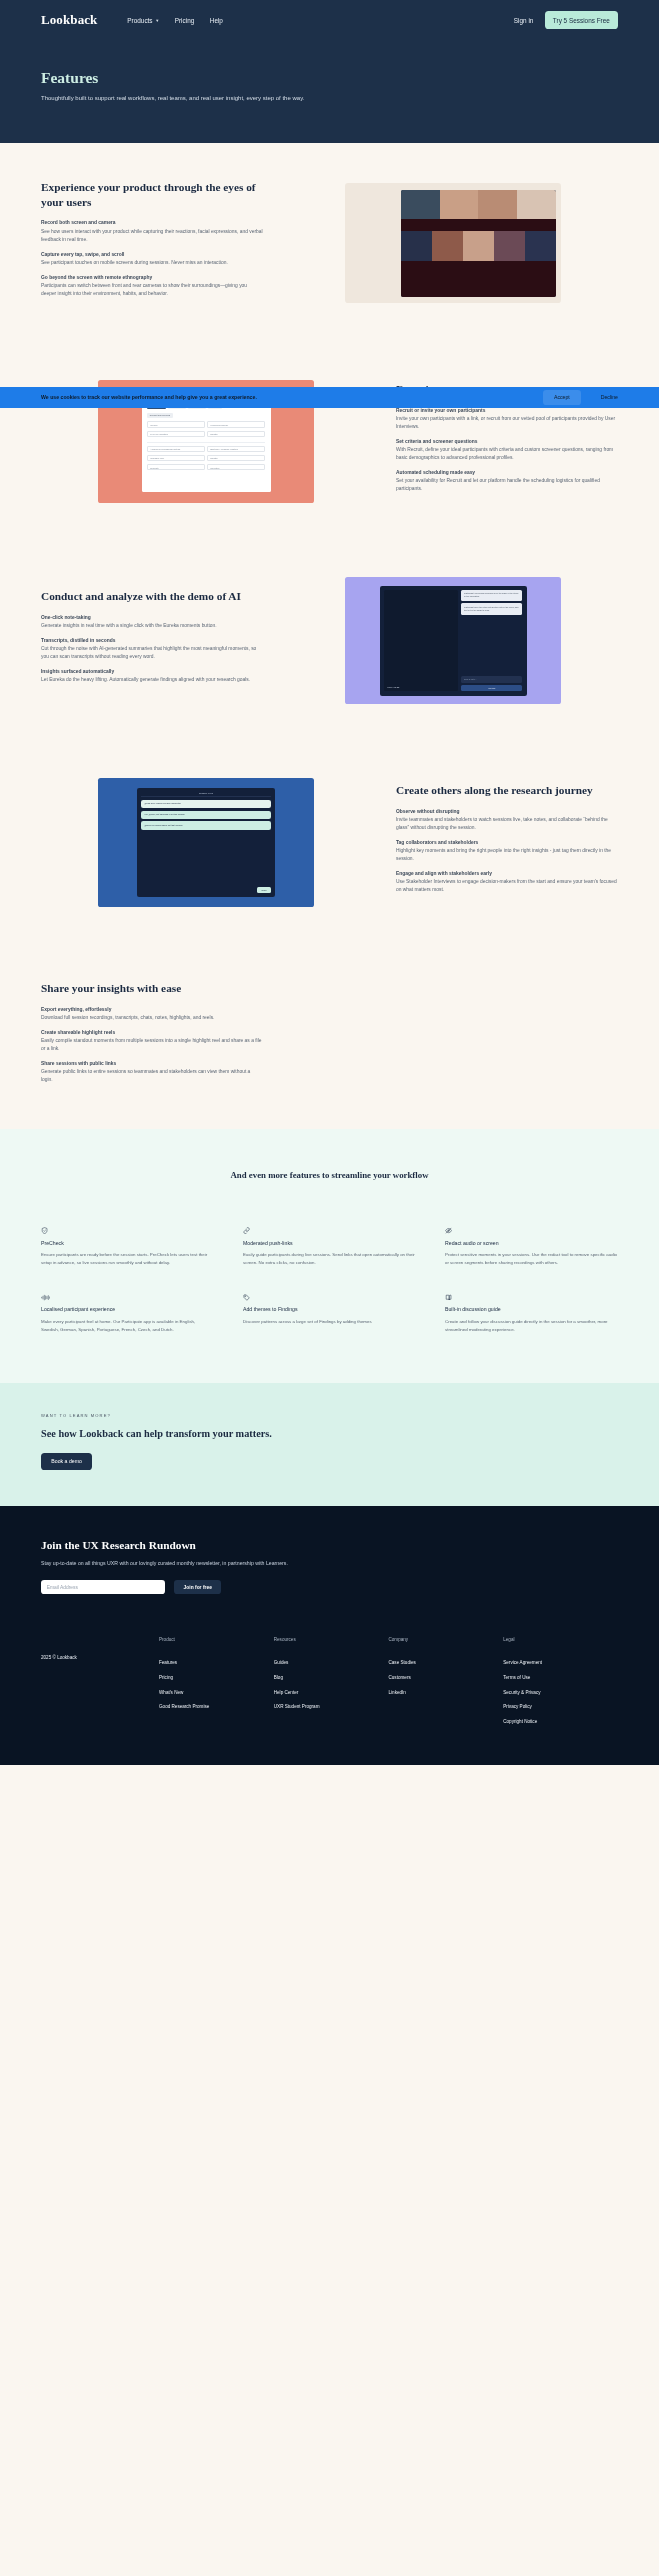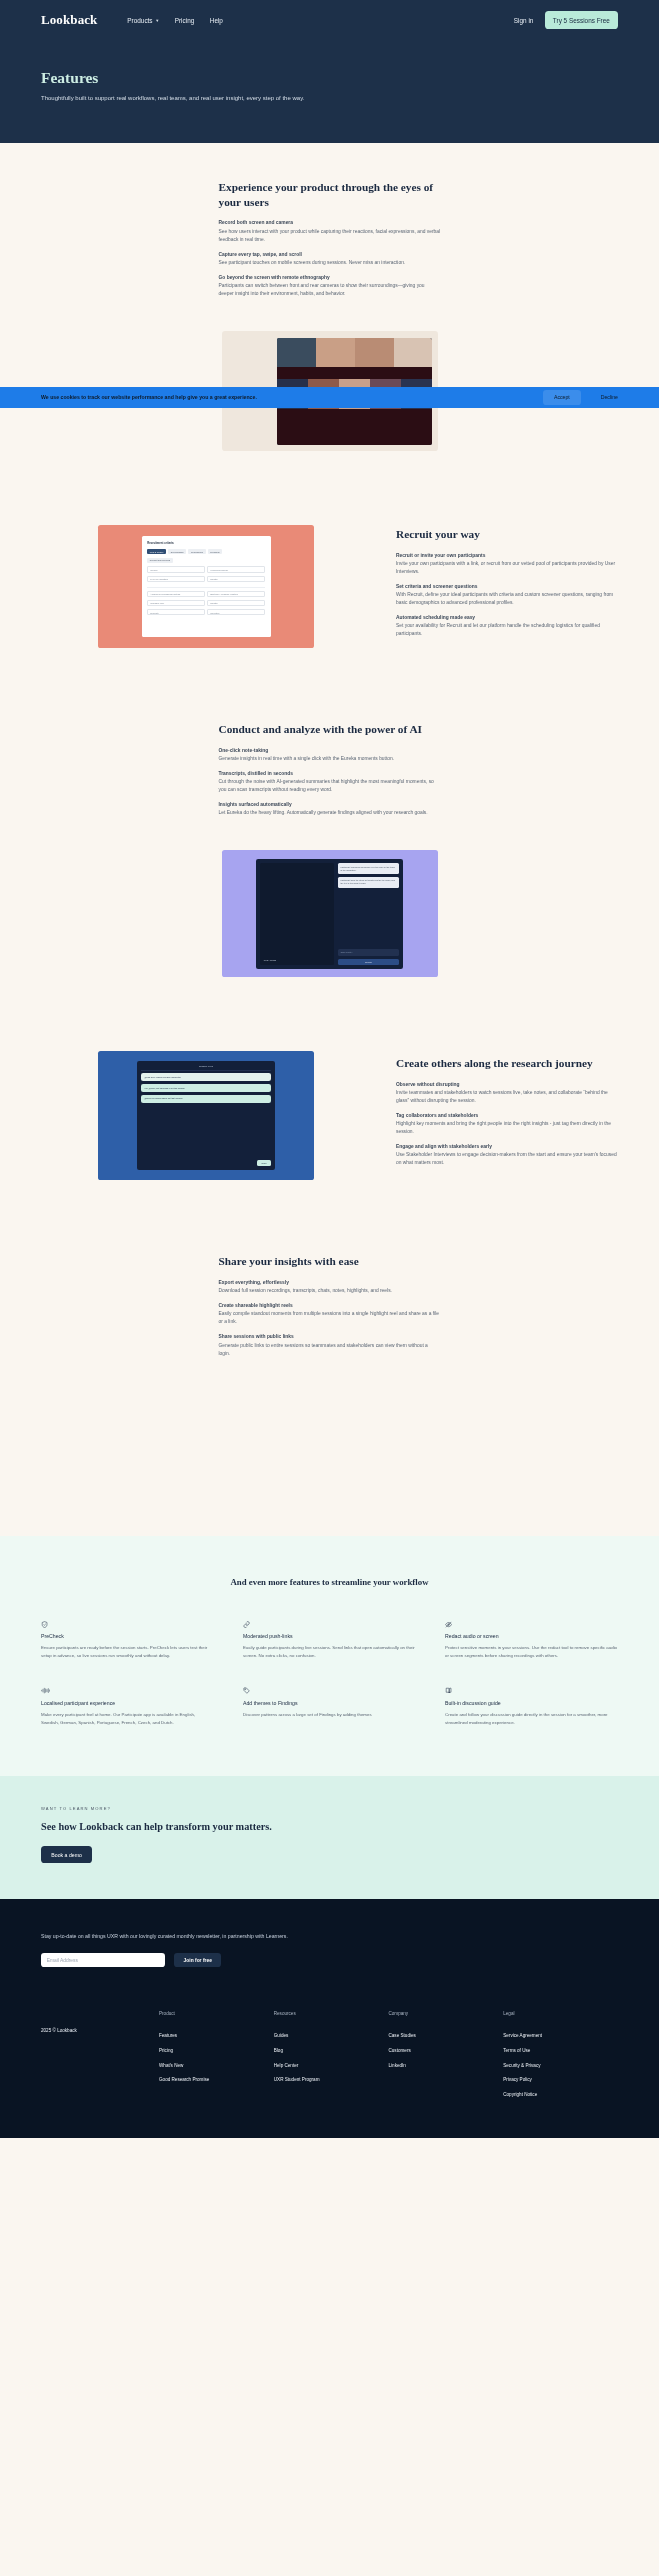--- a/index.html
+++ b/index.html
@@ -57,21 +57,20 @@
     font-size: 5.2px; color: #0d1b2a; background: rgba(255,255,255,.13);
     border: 0; padding: 4.6px 11.3px; border-radius: 3.1px; cursor: pointer; font-family: inherit;
   }
   .cookie-decline { font-size: 5.2px; color: #0d1b2a; cursor: pointer; }
 
   
   .section { position: relative; }
   .fblock {
     display: flex; align-items: center; gap: 25px;
     padding: 37px 0;
-    flex-direction: column;
   }
   .fblock.reverse { flex-direction: row-reverse; }
   .fcopy { width: 222px; flex: none; }
   .fcopy h2 {
     font-family: "Liberation Serif", serif;
     font-size: 11.3px; font-weight: 700; line-height: 1.28; color: #1b2a41;
     margin-bottom: 11.3px;
   }
   .fitem { margin-bottom: 8.2px; }
   .fitem h3 { font-size: 4.9px; font-weight: 700; color: #3c4858; margin-bottom: 2.1px; }
@@ -137,21 +136,21 @@
   .m4-msg.alt { background: #e5f3ee; }
   .m4-cta { margin-top: auto; align-self: flex-end; background: #cdeee4; color: #16283f; font-size: 2.1px; border-radius: 1.5px; padding: 2.1px 4.6px; }
 
   
   .mock5 { width: 216px; height: 108px; }
 
   
   .more { background: #eef9f4; padding: 41px 0 49px; }
   .more h2 {
     font-family: "Liberation Serif", serif; font-size: 8.8px; font-weight: 700;
-    text-align: center; color: #1b2a41; margin-bottom: 34px;
+    text-align: center; color: #1b2a41; margin-bottom: 47px;
   }
   .grid { display: grid; grid-template-columns: repeat(3, 1fr); column-gap: 29px; row-gap: 27px; }
   .gcard .gicon { height: 7.2px; margin-bottom: 5.2px; color: #1b2a41; }
   .gcard h3 { font-size: 5.2px; font-weight: 400; color: #1b2a41; margin-bottom: 4.1px; line-height: 1.35; }
   .gcard p { font-size: 4.4px; color: #5a6573; line-height: 1.85; }
 
   
   .cta { background: #d9f2ea; padding: 30px 0 36px; }
   .eyebrow { font-size: 4.1px; letter-spacing: 1.1px; color: #4b5665; font-weight: 500; margin-bottom: 10.3px; }
   .cta h2 { font-family: "Liberation Serif", serif; font-size: 10.3px; font-weight: 700; color: #1b2a41; margin-bottom: 13.4px; }
@@ -319,21 +318,21 @@
         </div>
       </div>
     </div>
   </div>
 </section>
 
 <section class="section">
   <div class="wrap">
     <div class="fblock">
       <div class="fcopy">
-        <h2>Conduct and analyze with the power of AI</h2>
+        <h2>Conduct and analyze with the demo of AI</h2>
         <div class="fitem">
           <h3>One-click note-taking</h3>
           <p>Generate insights in real time with a single click with the Eureka moments button.</p>
         </div>
         <div class="fitem">
           <h3>Transcripts, distilled in seconds</h3>
           <p>Cut through the noise with AI-generated summaries that highlight the most meaningful moments, so you can scan transcripts without reading every word.</p>
         </div>
         <div class="fitem">
           <h3>Insights surfaced automatically</h3>
@@ -496,20 +495,21 @@
 <section class="cta">
   <div class="wrap">
     <div class="eyebrow">WANT TO LEARN MORE?</div>
     <h2>See how Lookback can help transform your matters.</h2>
     <button class="btn-dark">Book a demo</button>
   </div>
 </section>
 
 <section class="news">
   <div class="wrap">
+    <h2>Join the UX Research Rundown</h2>
     <p>Stay up-to-date on all things UXR with our lovingly curated monthly newsletter, in partnership with Learners.</p>
     <div class="news-form">
       <input class="news-input" type="email" placeholder="Email Address" style="">
       <button class="news-btn">Join for free</button>
     </div>
   </div>
 </section>
 
 <footer class="footer">
   <div class="wrap">

